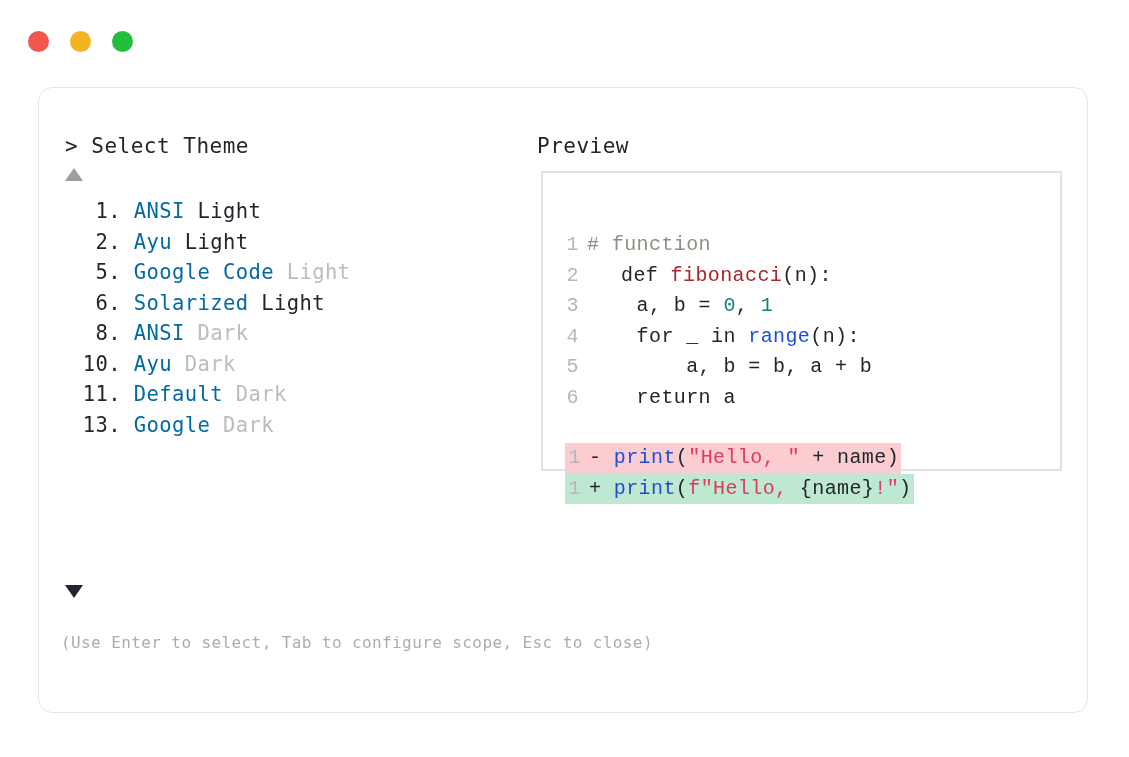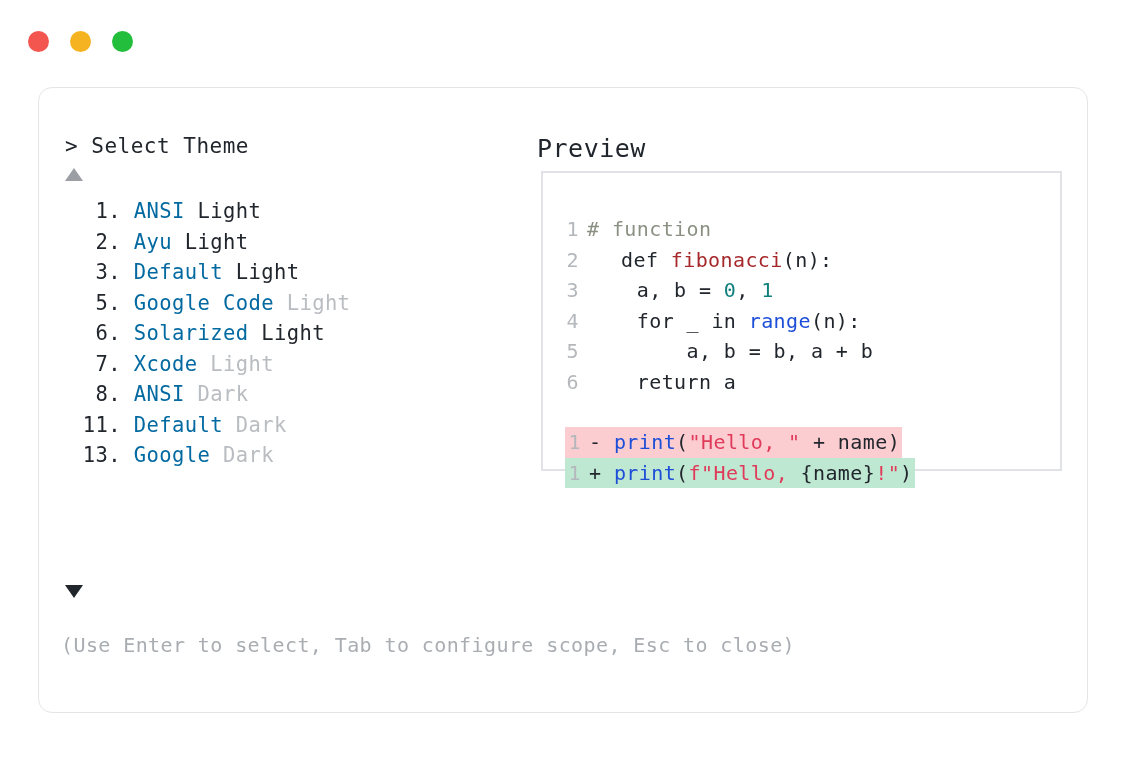--- a/index.html
+++ b/index.html
@@ -28,21 +28,21 @@
     border-radius:14px;
     background:#ffffff;
   }
 
   .prompt{
     position:absolute;left:26px;top:46px;
     font-size:21px;color:#21262d;letter-spacing:0.5px;white-space:pre;
   }
   .preview-title{
     position:absolute;left:498px;top:46px;
-    font-size:25px;color:#21262d;letter-spacing:0.5px;
+    font-size:21px;color:#21262d;letter-spacing:0.5px;
   }
 
   
   .arrow{position:absolute;left:26px;width:0;height:0;}
   .arrow.up{
     top:80px;
     border-left:9px solid transparent;border-right:9px solid transparent;
     border-bottom:13px solid #9b9fa4;
   }
   .arrow.down{
@@ -65,31 +65,31 @@
   .name{color:#0369a1;}
   .suffix{color:#21262d;text-align:right;}
   .suffix.dim{color:#b9bcc0;}
   .theme-row.selected .idx,
   .theme-row.selected .name,
   .theme-row.selected .suffix{color:#0f7f7b;}
 
   
   .hint{
     position:absolute;left:22px;top:545px;
-    font-size:20px;color:#a9adb2;letter-spacing:0.4px;white-space:pre;
+    font-size:16px;color:#a9adb2;letter-spacing:0.4px;white-space:pre;
   }
 
   
   .preview-box{
     position:absolute;left:502px;top:83px;
     width:521px;height:300px;
     box-sizing:border-box;
     border:2px solid #e0e2e5;background:#ffffff;
   }
-  .code{position:absolute;left:22px;top:41px;}
+  .code{position:absolute;left:22px;top:57px;font-family:Liberation Mono, monospace;}
   .code-line{
     height:30.5px;line-height:30.5px;
     font-size:20px;white-space:pre;letter-spacing:0.4px;color:#21262d;
   }
   .ln{display:inline-block;width:14px;text-align:right;color:#b4b8bc;margin-right:8px;}
   .blank-line{height:30px;}
 
   
   .c-comment{color:#8b9182;}
   .c-kw{color:#21262d;margin-left:34px;}
@@ -124,25 +124,24 @@
 
     <div class="prompt">&gt; Select Theme</div>
     <div class="preview-title">Preview</div>
 
     <div class="arrow up"></div>
     <div class="arrow down"></div>
 
     <div class="theme-list">
         <div class="theme-row"><span class="idx">1.</span><span class="name"> ANSI </span><span class="suffix">Light</span></div>
         <div class="theme-row"><span class="idx">2.</span><span class="name"> Ayu </span><span class="suffix">Light</span></div>
-        <div class="theme-row"><span class="idx">3.</span><span class="name"> Default </span><span class="suffix">Light</span></div>
         <div class="theme-row"><span class="idx">5.</span><span class="name"> Google Code </span><span class="suffix dim">Light</span></div>
         <div class="theme-row"><span class="idx">6.</span><span class="name"> Solarized </span><span class="suffix">Light</span></div>
-        <div class="theme-row"><span class="idx">7.</span><span class="name"> Xcode </span><span class="suffix dim">Light</span></div>
         <div class="theme-row"><span class="idx">8.</span><span class="name"> ANSI </span><span class="suffix dim">Dark</span></div>
+        <div class="theme-row"><span class="idx">10.</span><span class="name"> Ayu </span><span class="suffix dim">Dark</span></div>
         <div class="theme-row"><span class="idx">11.</span><span class="name"> Default </span><span class="suffix dim">Dark</span></div>
         <div class="theme-row"><span class="idx">13.</span><span class="name"> Google </span><span class="suffix dim">Dark</span></div>
       </div>
 
     <div class="hint">(Use Enter to select, Tab to configure scope, Esc to close)</div>
 
     <div class="preview-box">
       <div class="code">
           <div class="code-line"><span class="ln">1</span><span class="c-comment"># function</span></div>
           <div class="code-line"><span class="ln">2</span><span class="c-kw">def </span><span class="c-fn-def">fibonacci</span><span class="c-punct">(n):</span></div>

